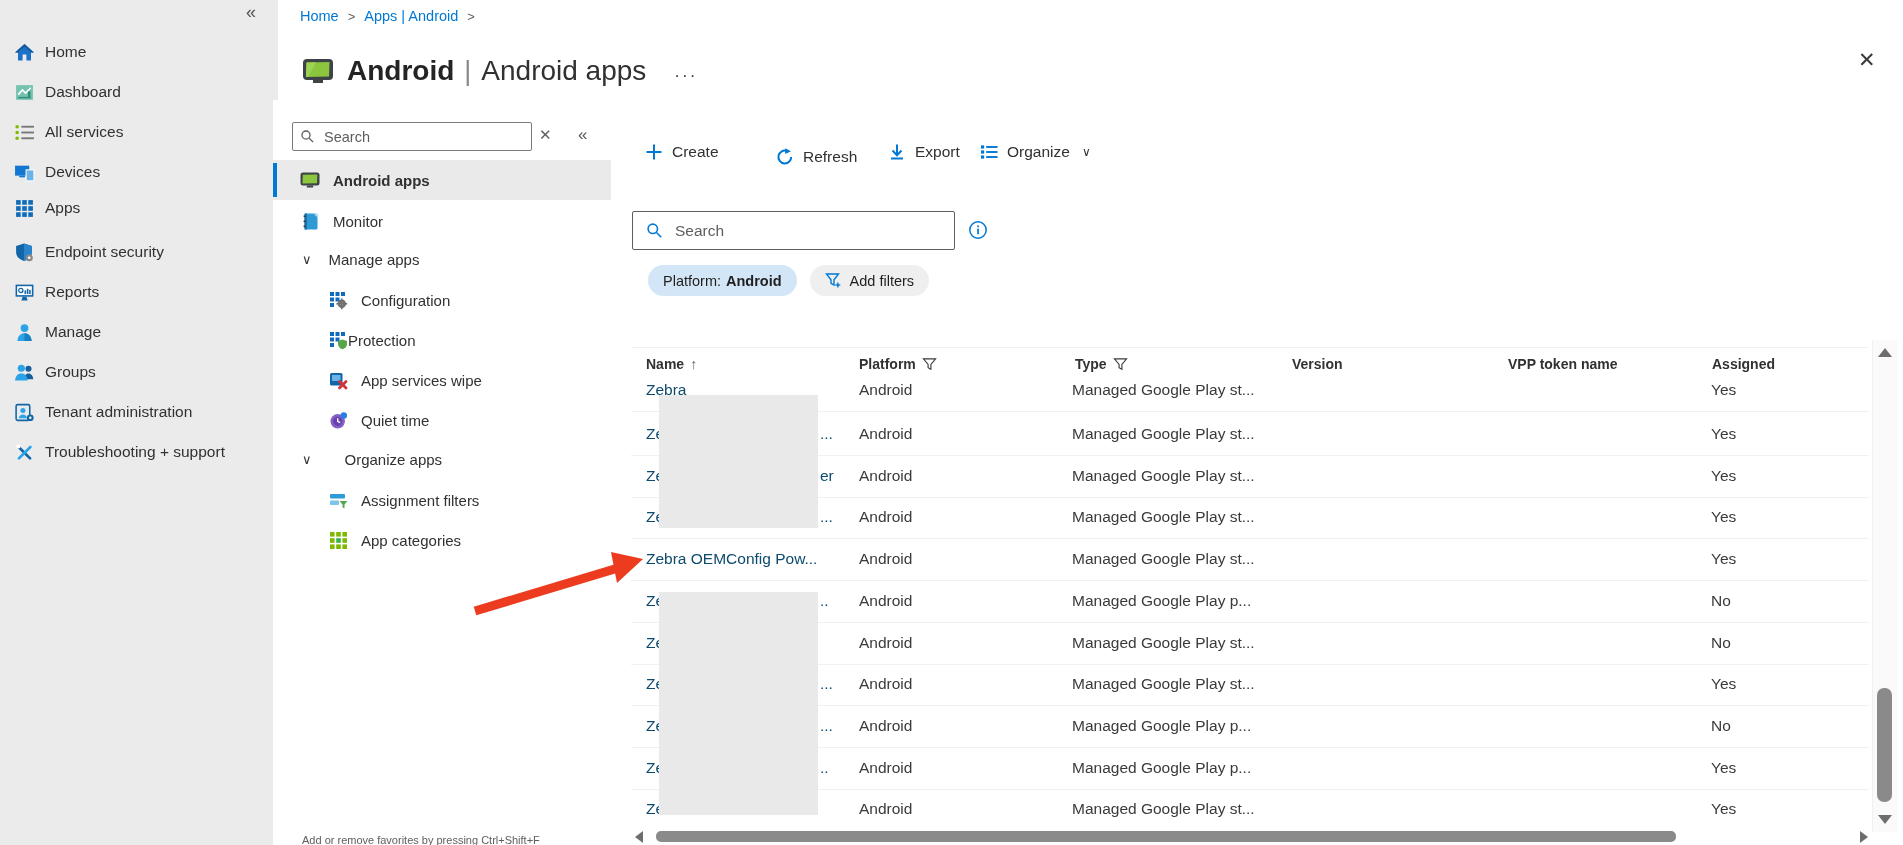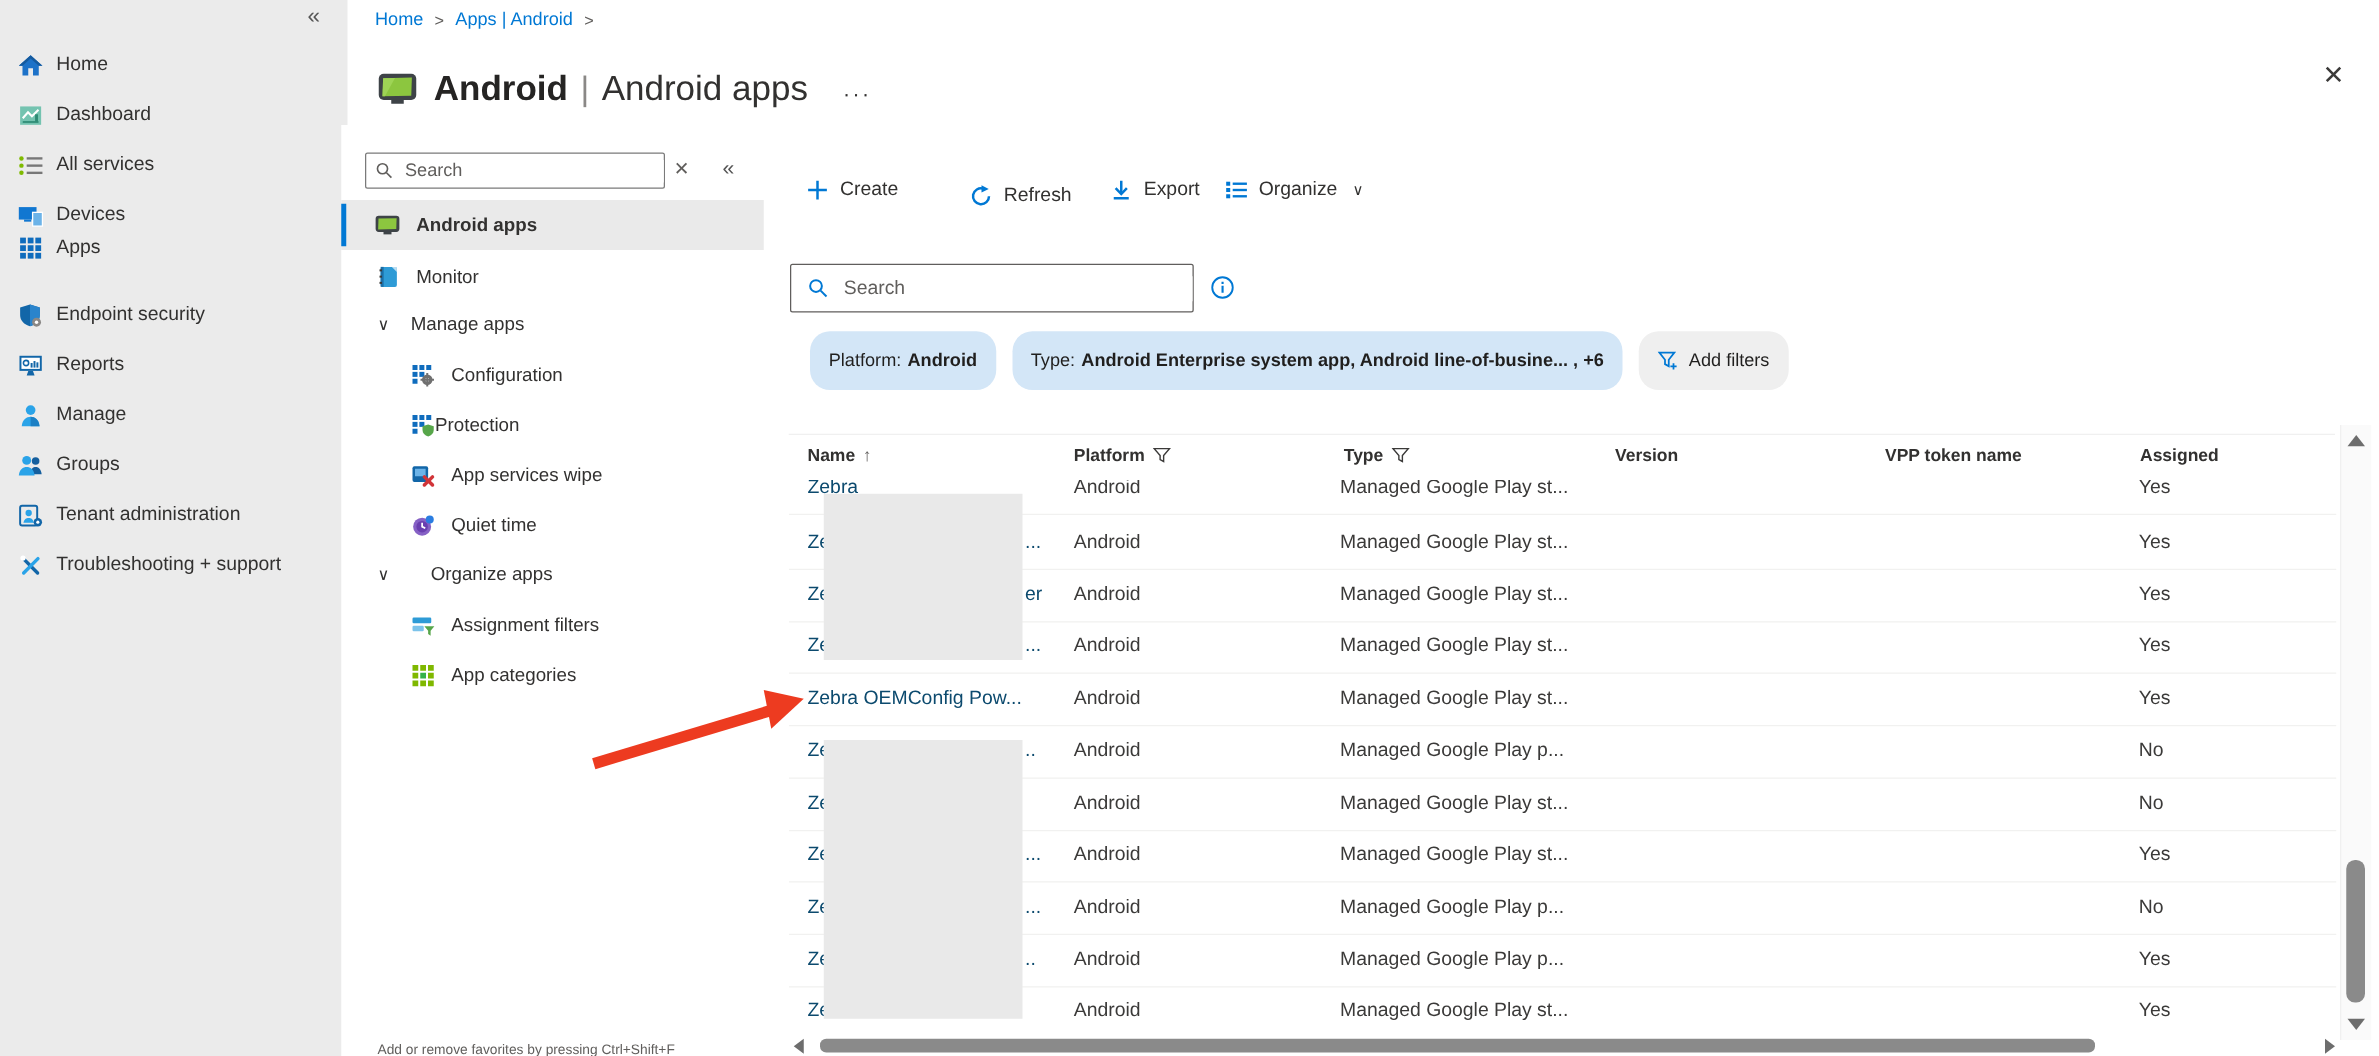--- a/index.html
+++ b/index.html
@@ -42,21 +42,21 @@
   .tb-btn{position:absolute;top:138px;height:28px;display:flex;align-items:center;cursor:pointer;}
   .tb-btn .ic{width:18px;height:18px;margin-right:9px;display:flex;align-items:center;justify-content:center;}
   .tb-btn .lb{font-size:15.5px;color:#323130;}
   .tb-btn .chev{margin-left:12px;color:#323130;font-size:12px;}
   #content-search{position:absolute;left:632px;top:211px;width:321px;height:37px;border:1px solid #605e5c;border-radius:2px;display:flex;align-items:center;background:#fff;}
   #content-search svg{margin-left:13px;}
   #content-search input{border:none;outline:none;flex:1;font-size:15.5px;font-family:inherit;color:#323130;margin-left:10px;}
   #content-search input::placeholder{color:#605e5c;}
   #info-icon{position:absolute;left:968px;top:220px;cursor:pointer;}
   #pills{position:absolute;left:648px;top:265px;display:flex;gap:13px;}
-  .pill{height:47px;border-radius:16px;display:flex;align-items:center;padding:0 15px;font-size:14.5px;color:#201f1e;white-space:nowrap;cursor:pointer;}
+  .pill{height:31px;border-radius:16px;display:flex;align-items:center;padding:0 15px;font-size:14.5px;color:#201f1e;white-space:nowrap;cursor:pointer;}
   .pill.blue{background:#d3e6f7;}
   .pill.neutral{background:#efefef;}
   .pill .v{font-weight:bold;margin-left:5px;}
   .pill .ic{margin-right:8px;display:flex;align-items:center;}
   
   #table-topline{position:absolute;left:631px;top:347px;width:1237px;height:1px;background:#f0f0f0;}
   .th{position:absolute;top:356px;font-size:14px;font-weight:bold;color:#323130;display:flex;align-items:center;gap:6px;cursor:pointer;}
   .th .sort{font-weight:normal;color:#605e5c;font-size:14px;}
   #rows-viewport{position:absolute;left:631px;top:384px;width:1241px;height:448px;overflow:hidden;}
   .row{position:absolute;left:0;width:1238px;height:42px;border-bottom:1px solid #f1f1f0;}
@@ -119,21 +119,21 @@
         <div class="nav-item" style="top: 152px;">
           <span class="ic">
             <svg width="21" height="21" viewBox="0 0 20 20">
               <rect x="1" y="3.5" width="13.5" height="9.5" fill="#1177d1"></rect>
               <rect x="5" y="13" width="5.5" height="1.6" fill="#1177d1"></rect>
               <rect x="11.5" y="7.5" width="7.5" height="10.5" fill="#6cb3e8" stroke="#fff" stroke-width="1"></rect>
             </svg>
           </span>
           <span class="lb">Devices</span>
         </div>
-        <div class="nav-item" style="top: 178px;">
+        <div class="nav-item" style="top: 188px;">
           <span class="ic">
             <svg width="21" height="21" viewBox="0 0 20 20">
               <g fill="#0f6cbd">
                 <rect x="2" y="2" width="4.4" height="4.4"></rect>
                 <rect x="7.8" y="2" width="4.4" height="4.4"></rect>
                 <rect x="13.6" y="2" width="4.4" height="4.4"></rect>
                 <rect x="2" y="7.8" width="4.4" height="4.4"></rect>
                 <rect x="7.8" y="7.8" width="4.4" height="4.4"></rect>
                 <rect x="13.6" y="7.8" width="4.4" height="4.4"></rect>
                 <rect x="2" y="13.6" width="4.4" height="4.4"></rect>
@@ -434,24 +434,20 @@
       <rect x="9.2" y="8.6" width="1.7" height="5.6" fill="#0078d4"></rect>
       <rect x="9.2" y="5.4" width="1.7" height="1.8" fill="#0078d4"></rect>
     </svg>
   </span>
 
   <div id="pills">
       <div class="pill blue">
         <span class="k">Platform:</span>
         <span class="v">Android</span>
       </div>
-      <div class="pill blue">
-        <span class="k">Type:</span>
-        <span class="v">Android Enterprise system app, Android line-of-busine... , +6</span>
-      </div>
       <div class="pill neutral">
         <span class="ic">
           <svg width="17" height="17" viewBox="0 0 17 17">
             <path d="M1.5 2 H13.5 L9 7.8 V13 L6 11.3 V7.8 Z" fill="none" stroke="#0078d4" stroke-width="1.4"></path>
             <line x1="12.8" y1="10.5" x2="12.8" y2="15.5" stroke="#0078d4" stroke-width="1.4"></line>
             <line x1="10.3" y1="13" x2="15.3" y2="13" stroke="#0078d4" stroke-width="1.4"></line>
           </svg>
         </span>
         <span class="k">Add filters</span>
       </div>

